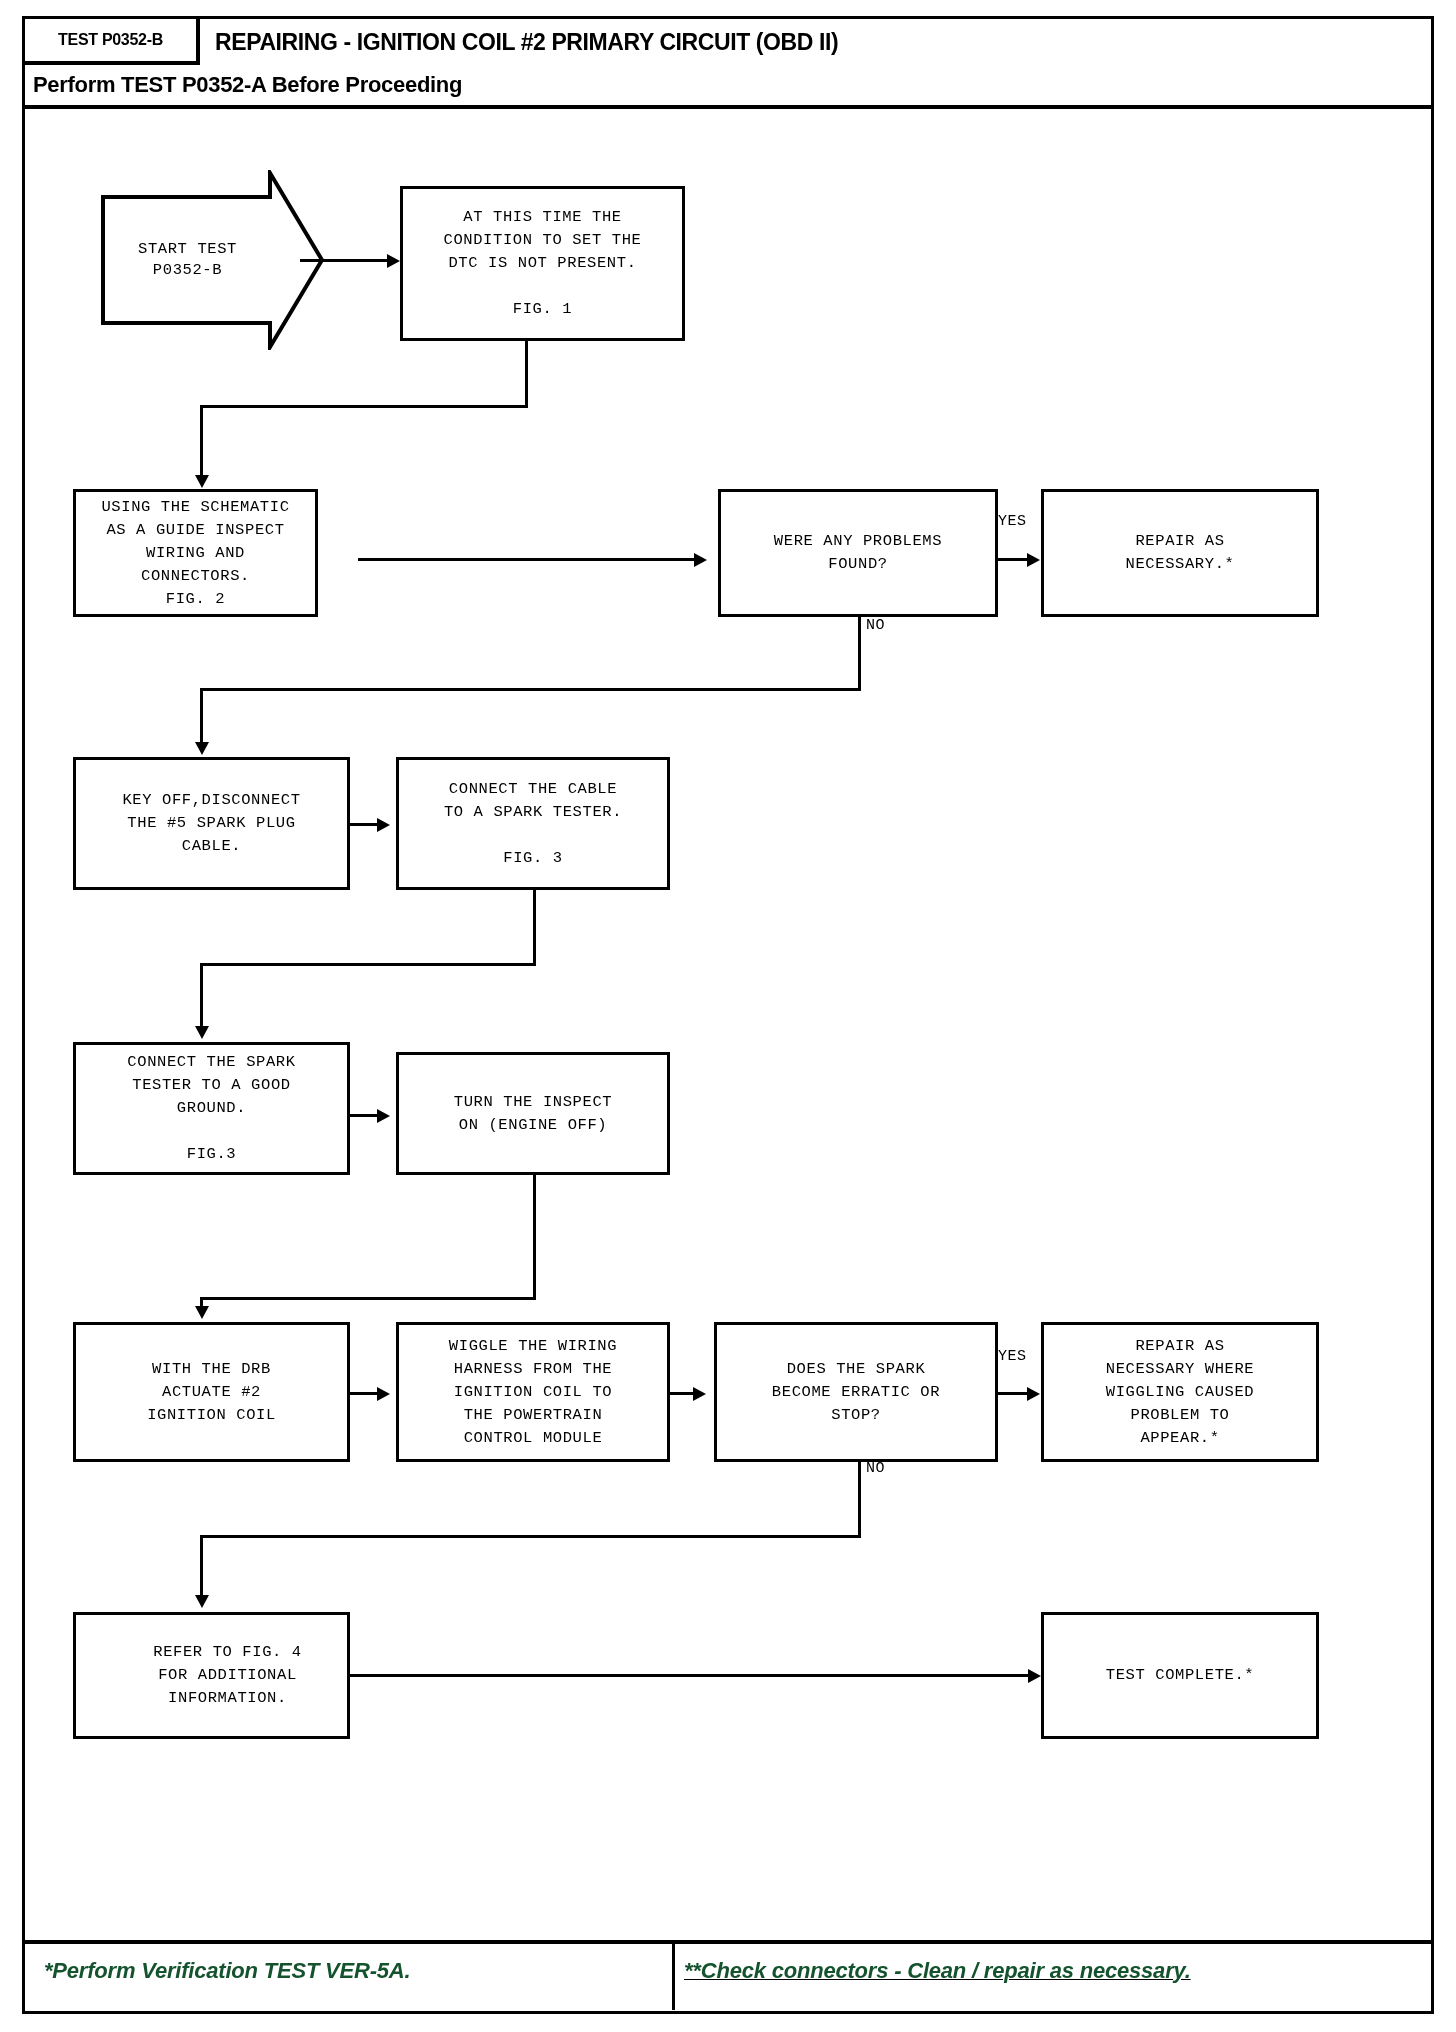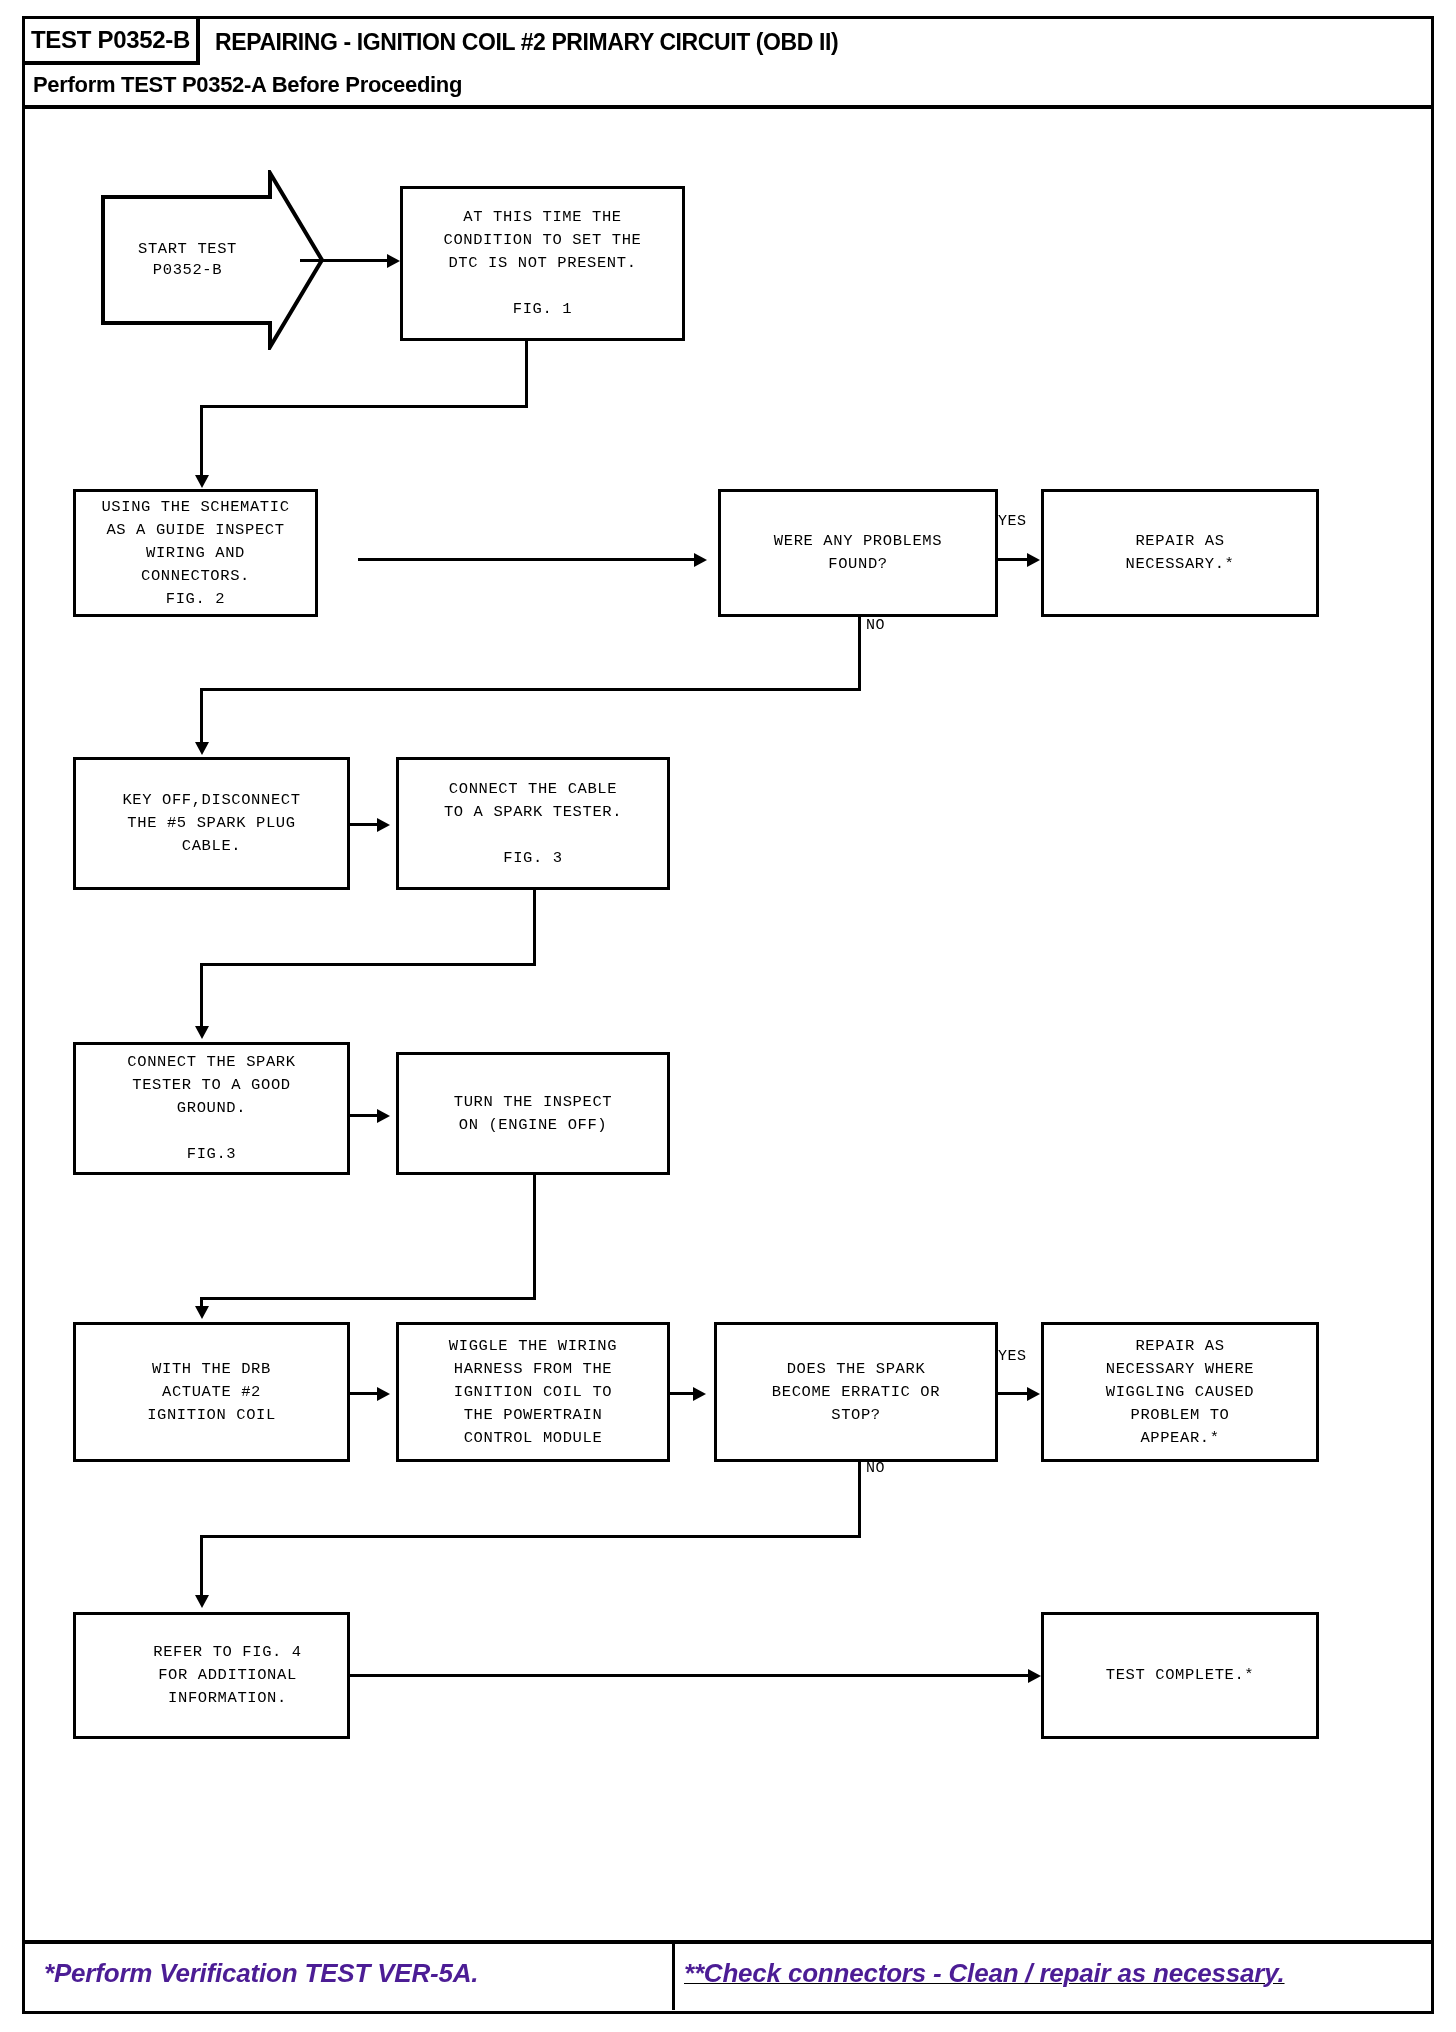--- a/index.html
+++ b/index.html
@@ -23,21 +23,21 @@
     position:absolute;left:25px;top:19px;width:1406px;height:72px;
   }
   .hdr-code-box{
     position:absolute;left:0px;top:0px;width:175px;height:46px;
     border-right:4px solid #000;border-bottom:4px solid #000;
     box-sizing:border-box;
     display:flex;align-items:center;justify-content:center;
   }
   .hdr-code-box span{
     font-family:"Liberation Sans",sans-serif;
-    font-weight:bold;font-size:24px;letter-spacing:-0.3px;
+    font-weight:bold;font-size:16px;letter-spacing:-0.3px;
     color:#000;white-space:nowrap;
   }
   .hdr-title{
     position:absolute;left:190px;top:0px;height:46px;
     display:flex;align-items:center;
   }
   .hdr-title span{
     font-family:"Liberation Sans",sans-serif;
     font-weight:bold;font-size:23px;letter-spacing:-0.4px;
     color:#000;white-space:nowrap;
@@ -65,22 +65,22 @@
     border-left:3px solid #000;
   }
   .ftr-left{
     position:absolute;left:44px;top:1958px;
   }
   .ftr-right{
     position:absolute;left:684px;top:1958px;text-decoration:underline;
   }
   .ftr-left span,.ftr-right span{
     font-family:"Liberation Sans",sans-serif;
-    font-weight:bold;font-style:italic;font-size:26px;
-    letter-spacing:-0.2px;color:#4c1d95;white-space:nowrap;
+    font-weight:bold;font-style:italic;font-size:22px;
+    letter-spacing:-0.2px;color:#14532d;white-space:nowrap;
   }
   
   .node{
     position:absolute;
     border:3px solid #000;
     box-sizing:border-box;
     background:#fff;
     display:flex;align-items:center;justify-content:center;
     text-align:center;
   }

